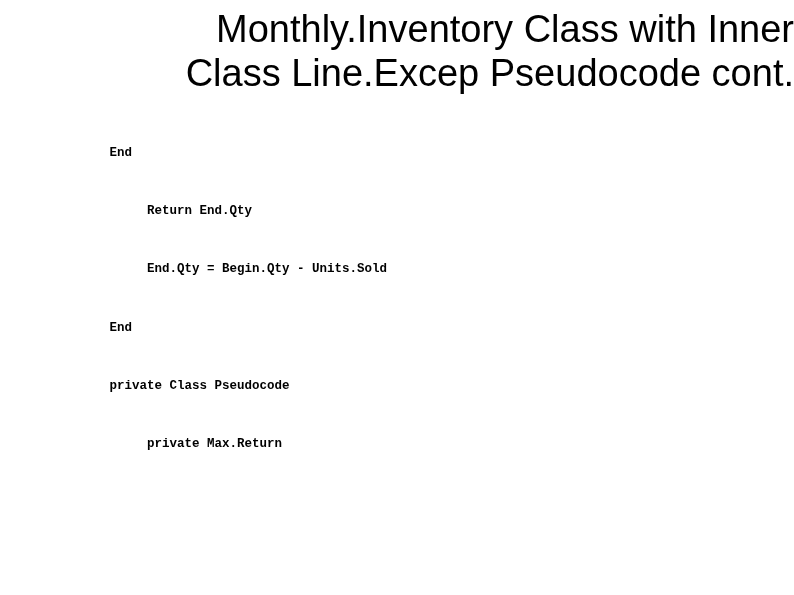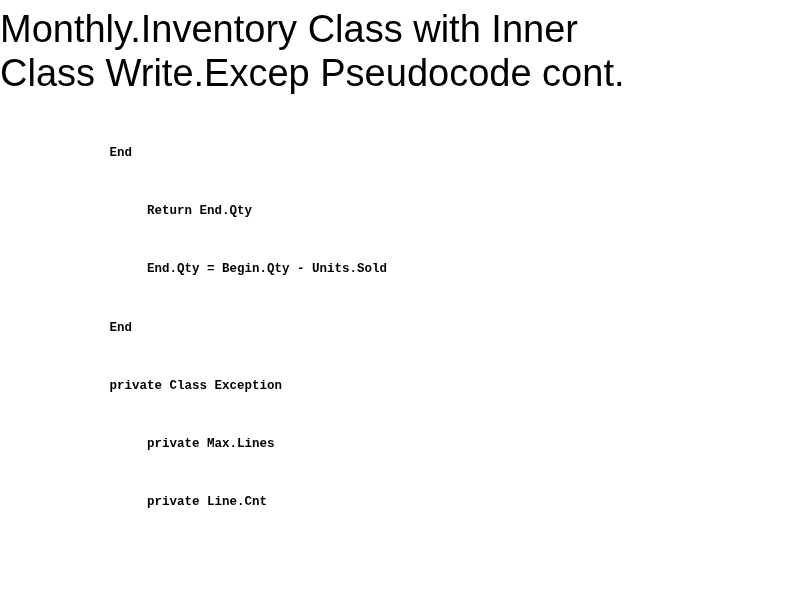--- a/index.html
+++ b/index.html
@@ -13,21 +13,21 @@
     }
     .slide {
       width: 100%;
       height: 100%;
       box-sizing: border-box;
       padding: 0;
     }
     .title {
       font-size: 38px;
       font-weight: 400;
-      text-align: left;
+      text-align: right;
       margin: 8px 0 4px 0;
       line-height: 1.15;
       color: #000;
     }
     .code-box {
       margin: 0 42px 0 42px;
       border-bottom: 1px solid #333;
       border-left: none;
       border-right: none;
       border-top: none;
@@ -42,31 +42,30 @@
     .code-line {
       white-space: pre;
     }
   </style>
 </head>
 <body>
 
 <div class="slide">
   <div class="title">
     <span>Monthly.Inventory Class with Inner</span><br>
-    <span>Class Write.Excep Pseudocode cont.</span>
+    <span>Class Line.Excep Pseudocode cont.</span>
   </div>
 
   <div class="code-box">
     <div class="code-line">         End</div>
     <div class="code-line">              Return End.Qty</div>
     <div class="code-line">              End.Qty = Begin.Qty - Units.Sold</div>
     <div class="code-line">         End</div>
-    <div class="code-line">         private Class Exception</div>
-    <div class="code-line">              private Max.Lines</div>
-    <div class="code-line">              private Line.Cnt</div>
+    <div class="code-line">         private Class Pseudocode</div>
+    <div class="code-line">              private Max.Return</div>
     
     
     
     
     
     
     
     
     
     

